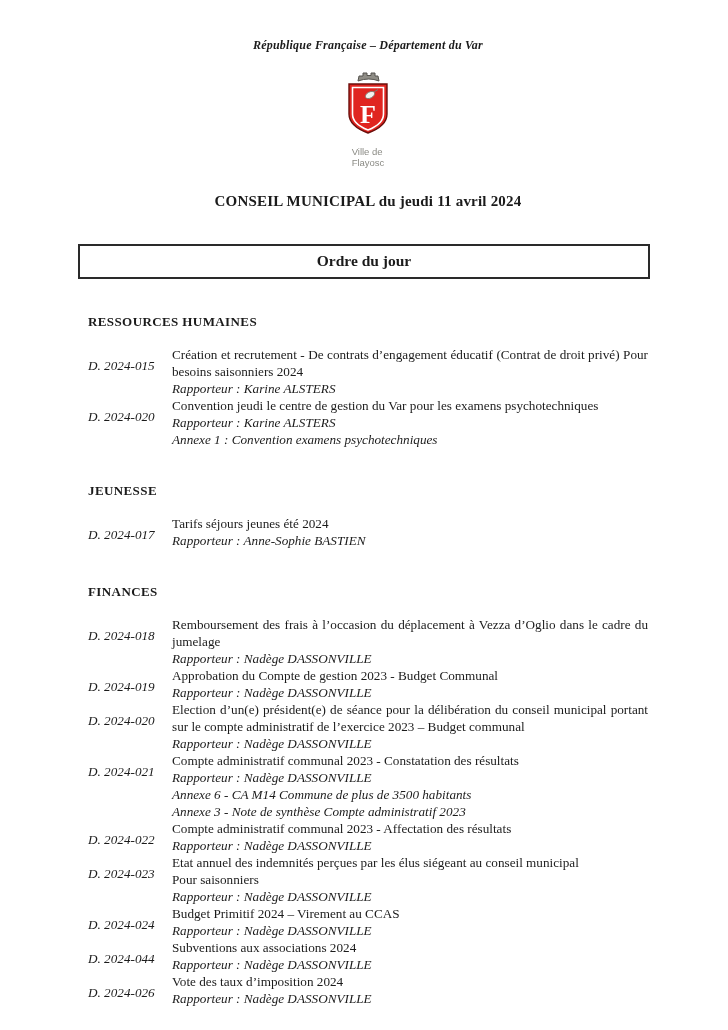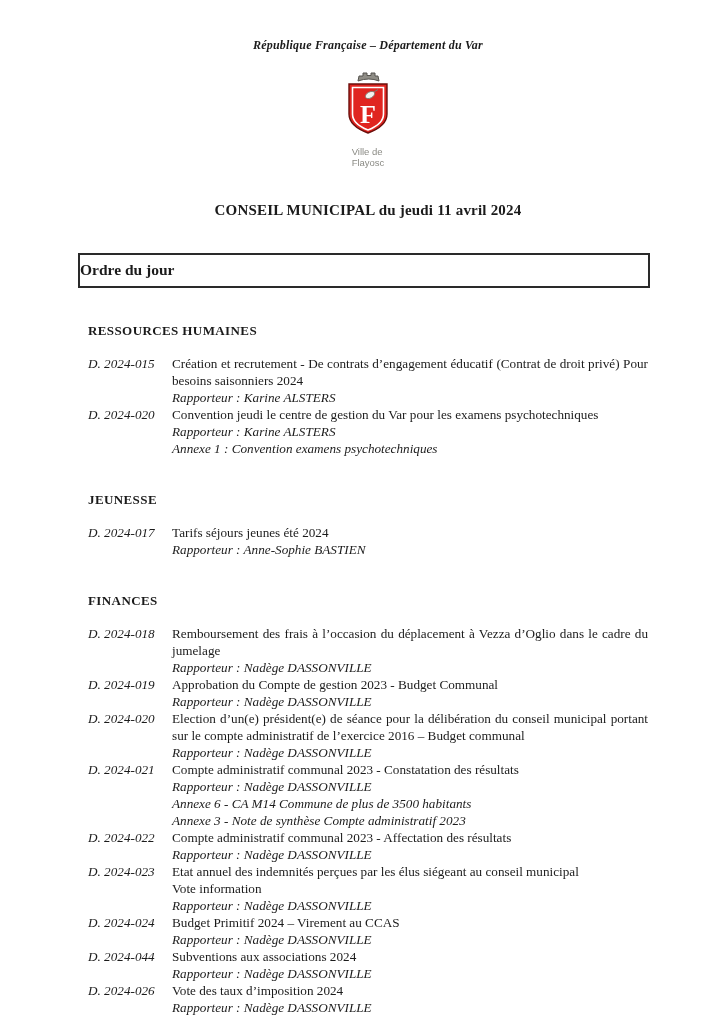--- a/index.html
+++ b/index.html
@@ -35,53 +35,53 @@
   .crest svg { display: block; }
   .crest-caption {
     margin-top: 2px;
     text-align: left;
     font-family: "Liberation Sans", sans-serif;
     font-size: 9.5px;
     line-height: 10.5px;
     color: #8b8b85;
   }
   .doc-title {
-    margin-top: 34px;
+    margin-top: 25px;
     text-align: center;
     font-weight: bold;
     font-size: 15px;
     letter-spacing: 0.2px;
   }
   .agenda-box {
     margin-top: 34px;
     margin-left: -10px;
     width: calc(100% + 12px);
     border: 2px solid #2a2a2a;
     padding: 6px 0 7px 0;
-    text-align: left;
+    text-align: center;
     font-weight: bold;
     font-size: 15.5px;
   }
   .section { margin-top: 34px; }
   .section-heading {
     font-size: 13px;
     font-weight: bold;
     letter-spacing: 0.4px;
     text-decoration-thickness: 1.5px;
     text-underline-offset: 3px;
     margin-bottom: 16px;
     line-height: 17px;
   }
   .item {
     display: grid;
     grid-template-columns: 84px 1fr;
     font-size: 13.2px;
     line-height: 17px;
   }
-  .item-ref { font-style: italic; white-space: nowrap; }
+  .item-ref { font-style: italic; white-space: nowrap; margin-top: 11px; }
   .item-title { text-align: justify; }
   .item-note { }
   .item-rapporteur, .item-annexe { font-style: italic; }
 </style>
 </head>
 <body>
 
 <div class="page">
   <div class="content">
 
@@ -171,21 +171,21 @@
     <div class="item-body">
       <div class="item-title">Approbation du Compte de gestion 2023 - Budget Communal</div>
 
       <div class="item-rapporteur">Rapporteur : Nadège DASSONVILLE</div>
     </div>
   </div>
 
   <div class="item">
     <div class="item-ref">D. 2024-020</div>
     <div class="item-body">
-      <div class="item-title">Election d’un(e) président(e) de séance pour la délibération du conseil municipal portant sur le compte administratif de l’exercice 2016 – Budget communal</div>
+      <div class="item-title">Election d’un(e) président(e) de séance pour la délibération du conseil municipal portant sur le compte administratif de l’exercice 2023 – Budget communal</div>
 
       <div class="item-rapporteur">Rapporteur : Nadège DASSONVILLE</div>
     </div>
   </div>
 
   <div class="item">
     <div class="item-ref">D. 2024-021</div>
     <div class="item-body">
       <div class="item-title">Compte administratif communal 2023 - Constatation des résultats</div>
 
@@ -201,21 +201,21 @@
       <div class="item-title">Compte administratif communal 2023 - Affectation des résultats</div>
 
       <div class="item-rapporteur">Rapporteur : Nadège DASSONVILLE</div>
     </div>
   </div>
 
   <div class="item">
     <div class="item-ref">D. 2024-023</div>
     <div class="item-body">
       <div class="item-title">Etat annuel des indemnités perçues par les élus siégeant au conseil municipal</div>
-      <div class="item-note">Vote information</div>
+      <div class="item-note">Pour saisonniers</div>
       <div class="item-rapporteur">Rapporteur : Nadège DASSONVILLE</div>
     </div>
   </div>
 
   <div class="item">
     <div class="item-ref">D. 2024-024</div>
     <div class="item-body">
       <div class="item-title">Budget Primitif 2024 – Virement au CCAS</div>
 
       <div class="item-rapporteur">Rapporteur : Nadège DASSONVILLE</div>

